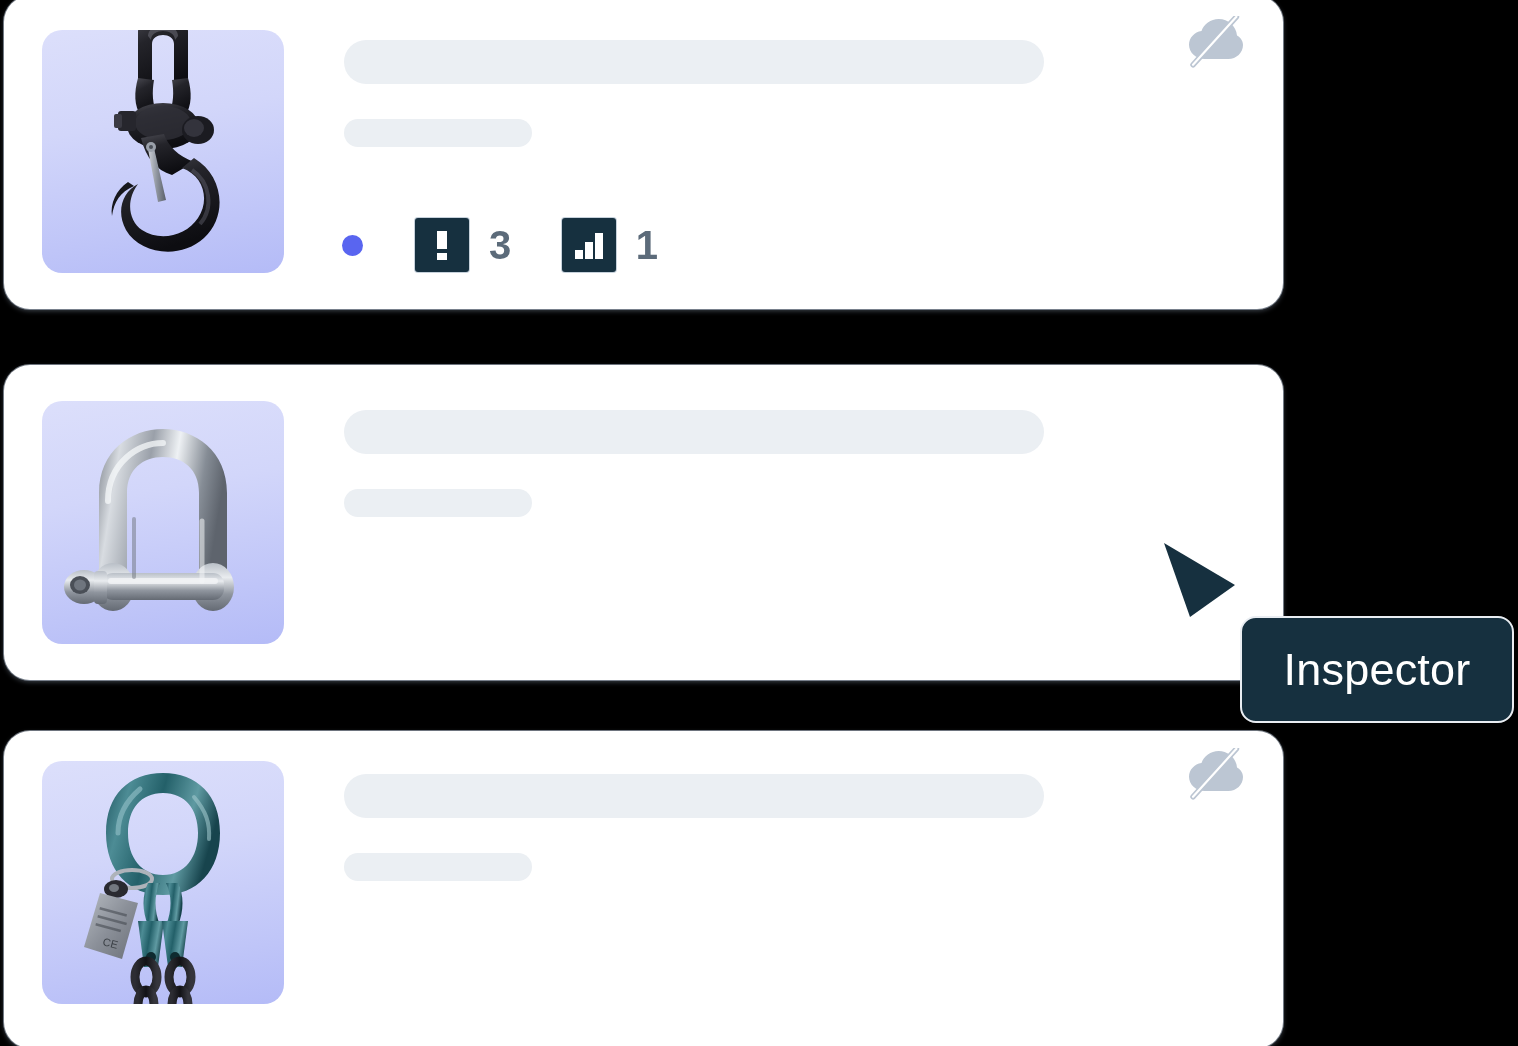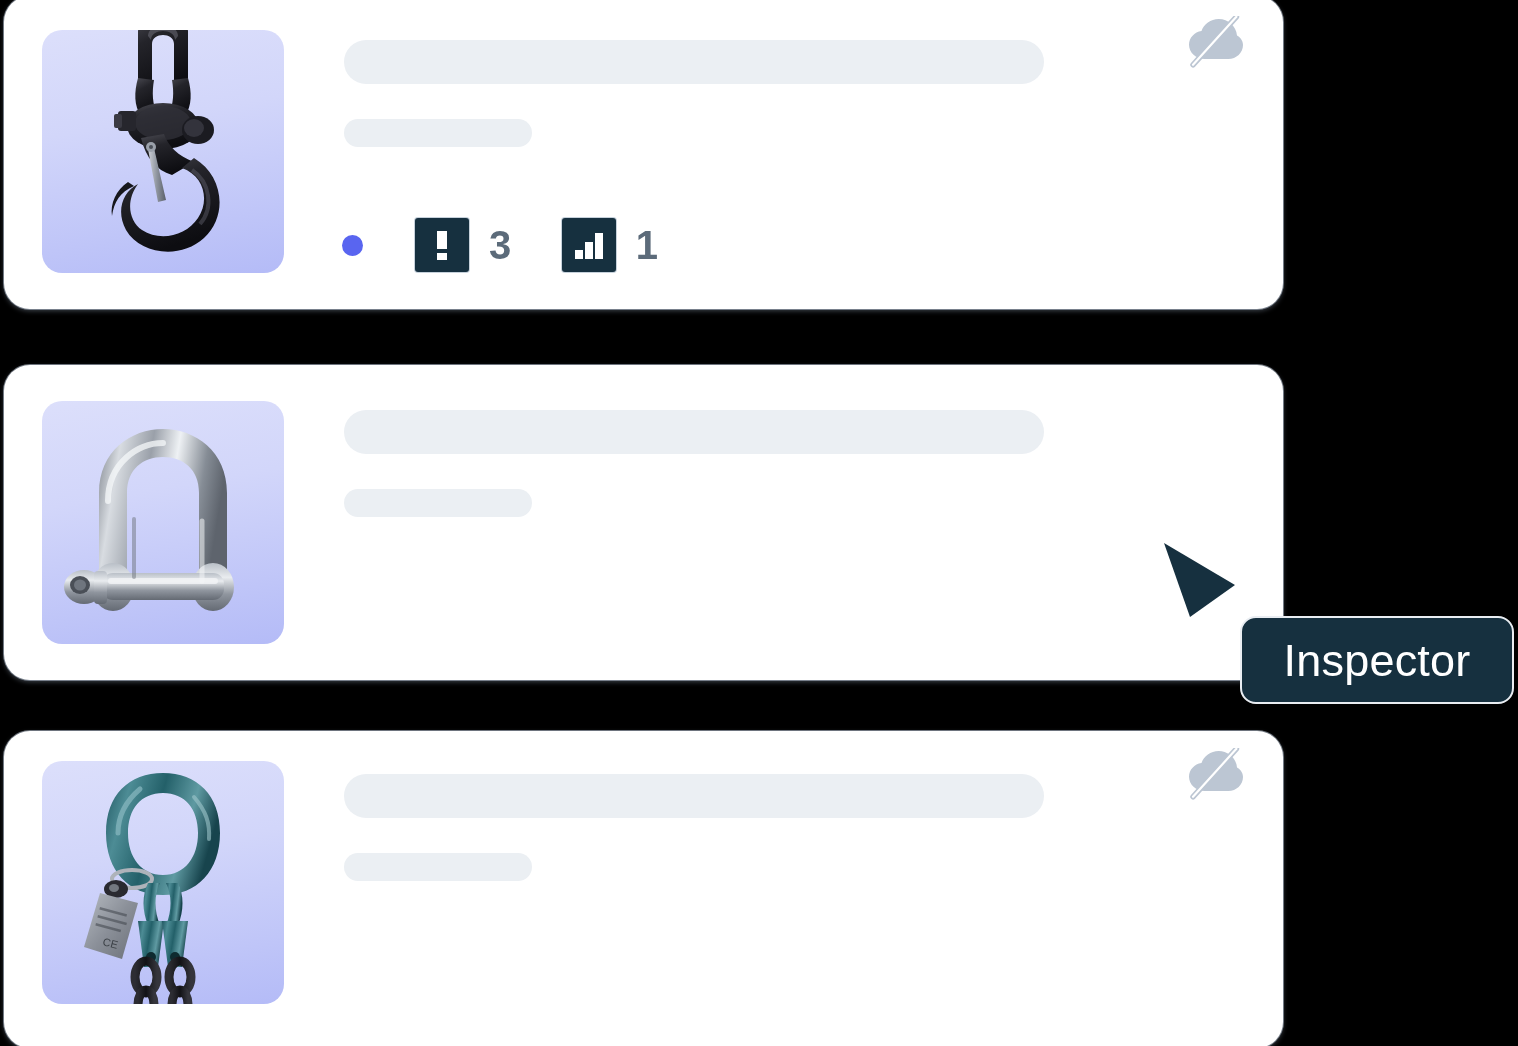--- a/index.html
+++ b/index.html
@@ -139,21 +139,21 @@
     pointer-events: none;
   }
   #cursor svg { width: 100%; height: 100%; display: block; }
 
   
   #tooltip {
     position: absolute;
     left: 1240px;
     top: 616px;
     width: 274px;
-    height: 88px;
+    height: 107px;
     background: #16303f;
     border: 2px solid #e9edf2;
     border-radius: 16px;
     display: flex;
     align-items: center;
     justify-content: center;
     box-sizing: border-box;
   }
   #tooltip .tip-label {
     color: #ffffff;

